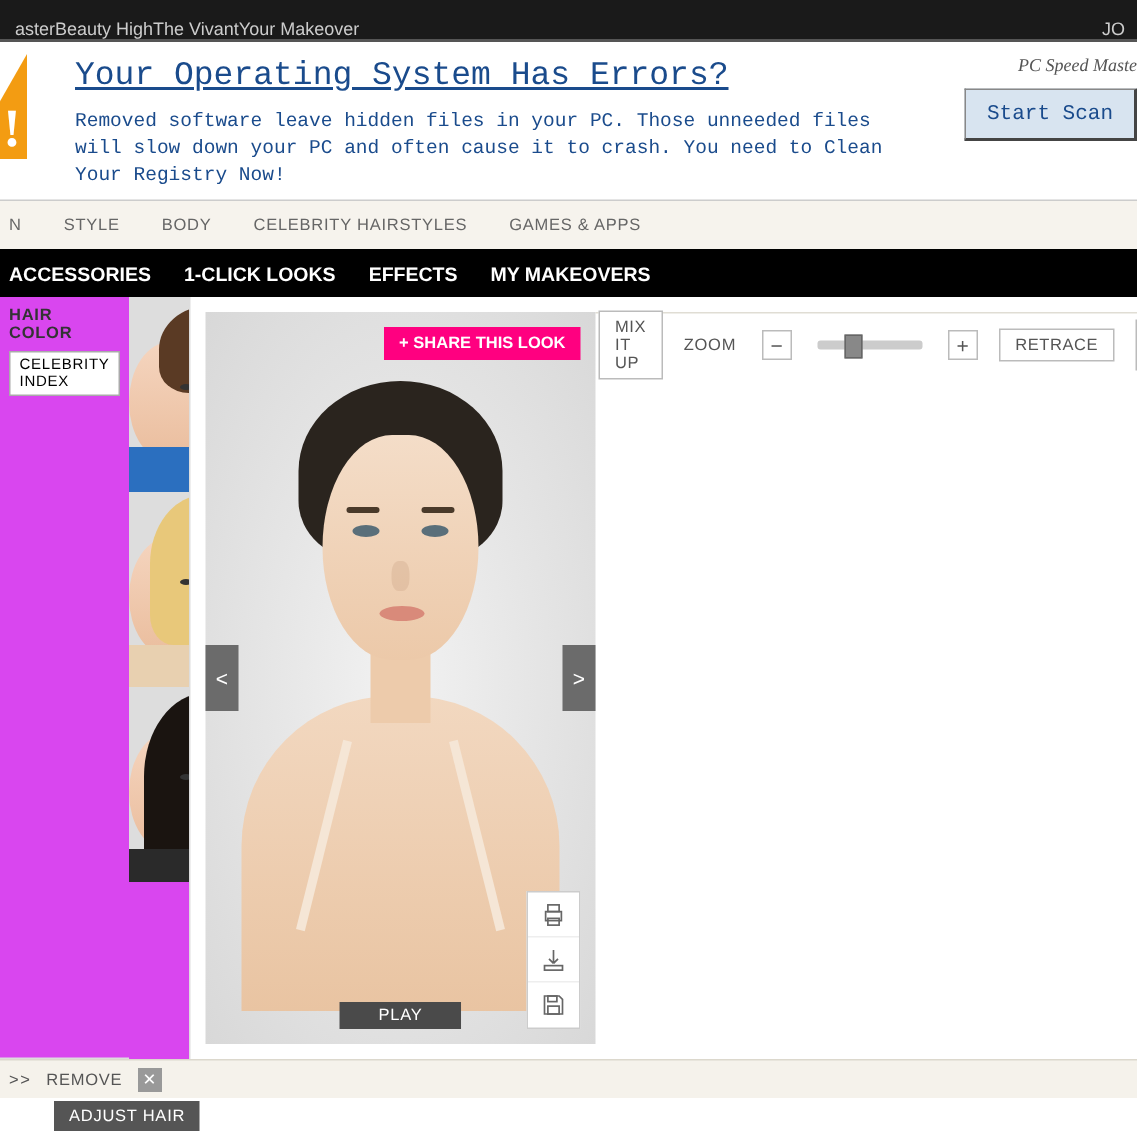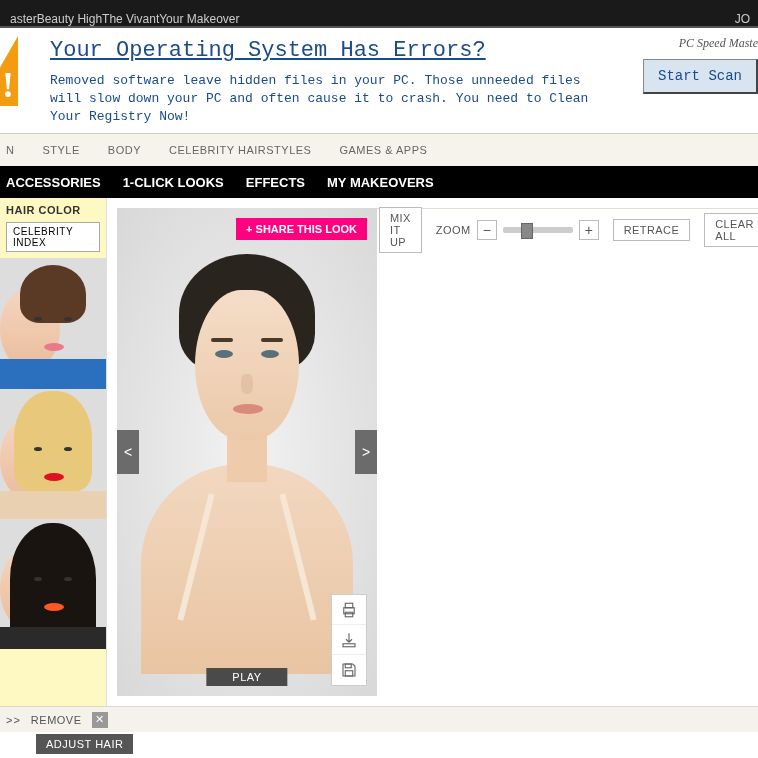--- a/index.html
+++ b/index.html
@@ -14,21 +14,21 @@
 .ad-copy .headline{font-size:22px;text-decoration:underline;margin-bottom:5px;color:#1a4b8c;display:inline-block}
 .ad-copy .body{font-size:13px}
 .ad-right{width:140px;text-align:right;display:flex;flex-direction:column;align-items:flex-end;gap:8px}
 .ad-tag{font-style:italic;font-size:12px;color:#555;font-family:serif}
 .start-scan{background:#d8e4f0;border:1px solid #888;border-right:2px solid #444;border-bottom:2px solid #444;padding:8px 14px;font-family:"Courier New",monospace;font-size:14px;color:#1a4b8c;cursor:pointer}
 .nav-light{background:#f6f3ed;height:32px;display:flex;align-items:center;padding:0 6px;gap:28px;font-size:11px;color:#666;letter-spacing:.5px}
 .nav-light span{cursor:pointer}
 .nav-dark{background:#000;color:#fff;height:32px;display:flex;align-items:center;padding:0 6px;gap:22px;font-size:13px;font-weight:bold}
 .nav-dark span{cursor:pointer}
 .main{display:flex;height:508px;background:#f5f2eb}
-.sidebar{width:126px;background:#fef9c3;display:flex;flex-direction:column}
+.sidebar{width:126px;background:#d946ef;display:flex;flex-direction:row}
 .side-section{padding:6px;border-bottom:1px solid #ddd}
 .side-title{font-size:11px;letter-spacing:.5px;color:#333;font-weight:bold;margin-bottom:6px}
 .cele-btn{border:1px solid #aaa;background:#fff;font-size:10px;padding:3px 6px;letter-spacing:.5px;cursor:pointer;display:inline-block}
 .thumbs{display:flex;flex-direction:column}
 .thumb{width:106px;height:130px;background:#ddd;margin-bottom:0;position:relative;overflow:hidden}
 .face-oval{width:60px;height:80px;border-radius:50%/55%;margin-top:30px;background:linear-gradient(#f5d5bf,#eabd9d)}
 .hair1{position:absolute;top:6px;left:20px;width:66px;height:58px;background:#5a3a24;border-radius:50% 50% 30% 30%}
 .hair2{position:absolute;top:2px;left:14px;width:78px;height:100px;background:#e8c87a;border-radius:46% 46% 20% 20%}
 .hair3{position:absolute;top:4px;left:10px;width:86px;height:116px;background:#1a1410;border-radius:48% 48% 6% 6%}
 .eyes{position:absolute;top:58px;left:34px;width:38px;display:flex;justify-content:space-between}
@@ -59,21 +59,21 @@
 .m-brow{position:absolute;top:106px;width:22px;height:4px;background:#4a3a2a;border-radius:2px}
 .m-brow.l{left:94px}.m-brow.r{left:144px}
 .m-nose{position:absolute;top:142px;left:124px;width:12px;height:20px;background:rgba(200,160,130,.3);border-radius:40%}
 .m-lips{position:absolute;top:172px;left:116px;width:30px;height:10px;background:#d98a7a;border-radius:50%}
 .play{position:absolute;bottom:10px;left:50%;transform:translateX(-50%);background:#4a4a4a;color:#fff;font-size:11px;padding:3px 26px;letter-spacing:.5px;cursor:pointer}
 .side-tools{position:absolute;right:10px;bottom:10px;background:#fff;border:1px solid #ccc;display:flex;flex-direction:column}
 .side-tools div{width:34px;height:30px;display:flex;align-items:center;justify-content:center;border-bottom:1px solid #eee;cursor:pointer;color:#666}
 .side-tools div:last-child{border-bottom:none}
 .toolbar{height:36px;display:flex;align-items:center;gap:14px;padding:6px 2px 0;font-size:11px;color:#555;border-top:1px solid #e0ddd4}
 .tbtn{border:1px solid #bbb;background:#fff;padding:4px 10px;cursor:pointer;letter-spacing:.4px}
-.zoom-group{display:flex;align-items:center;gap:6px}
+.zoom-group{display:flex;align-items:center;gap:17px}
 .zoom-label{letter-spacing:.5px}
 .zbtn{border:1px solid #bbb;background:#fff;width:20px;height:20px;font-size:14px;line-height:1;cursor:pointer;display:flex;align-items:center;justify-content:center}
 .slider{width:70px;height:6px;background:#ccc;position:relative;border-radius:2px}
 .slider::after{content:"";position:absolute;left:18px;top:-4px;width:10px;height:14px;background:#888;border:1px solid #666}
 .save{color:#ff0080;font-weight:bold;margin-left:auto}
 .footer-row{background:#f5f2eb;height:26px;display:flex;align-items:center;padding:0 6px;gap:10px;font-size:11px;color:#555;border-top:1px solid #dcd8cd}
 .remove{letter-spacing:.5px}
 .xbox{background:#999;color:#fff;width:16px;height:16px;display:flex;align-items:center;justify-content:center;font-size:11px;cursor:pointer}
 .arrow-l{letter-spacing:1px}
 .adjust{background:#555;color:#fff;padding:4px 10px;font-size:11px;letter-spacing:.5px;cursor:pointer;display:inline-block;margin:2px 0 0 36px}

